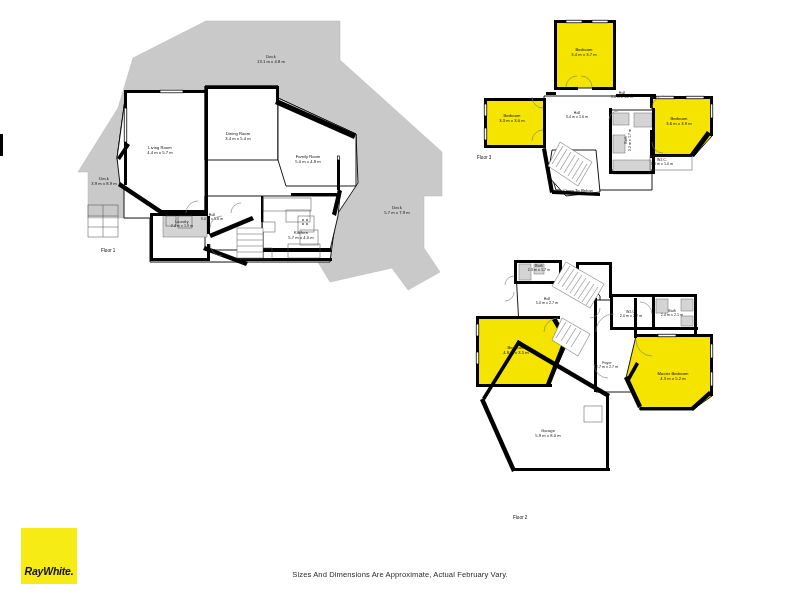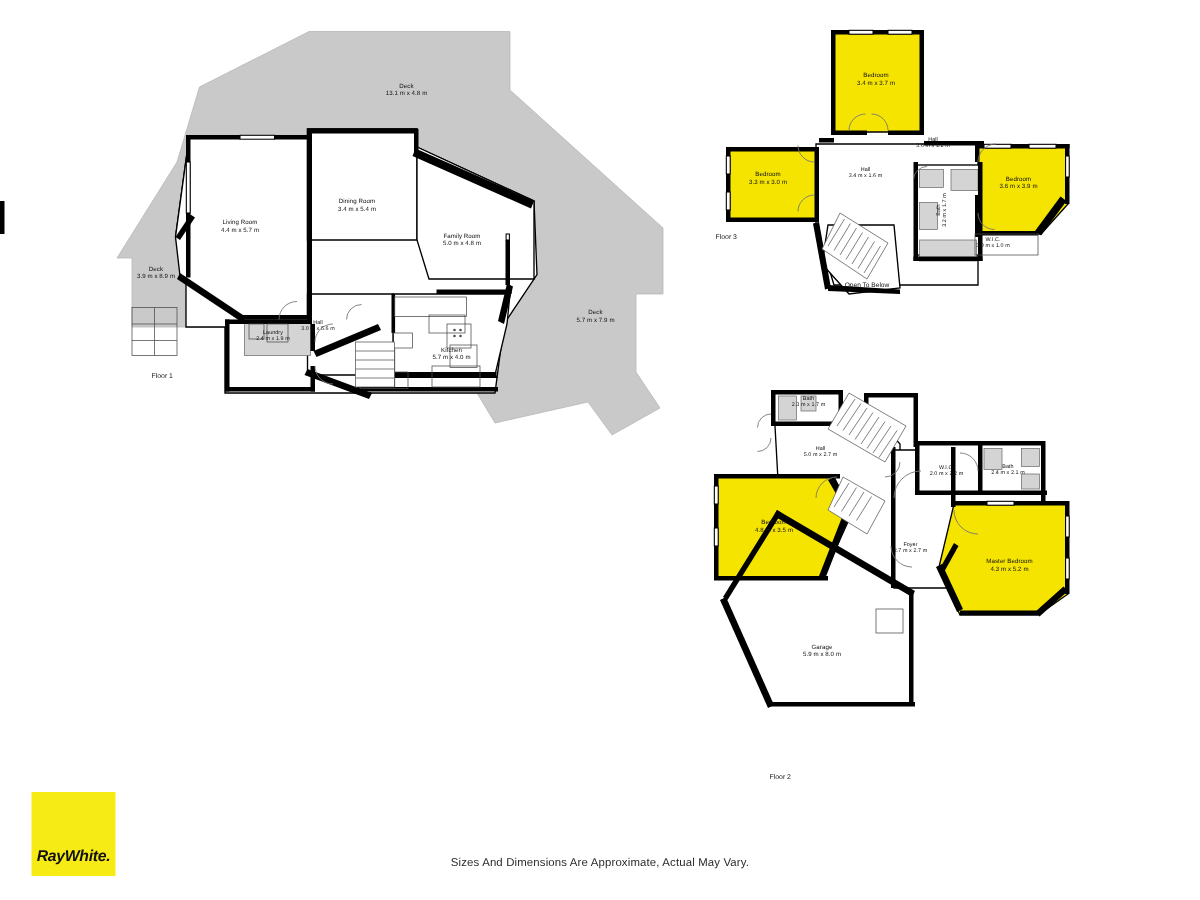--- a/index.html
+++ b/index.html
@@ -510,15 +510,15 @@
   <div class="lbl" style="left:548px; top:434px;">
     <span class="nm">Garage</span>
     <span class="dm">5.9 m x 8.0 m</span>
   </div>
   <div class="floor-tag" style="left:513px; top:515px;">Floor 2</div>
 
   <div class="logo">
     <span class="logo-text">RayWhite.</span>
   </div>
 
-  <div class="disclaimer">Sizes And Dimensions Are Approximate, Actual May Vary.</div>
+  <div class="disclaimer">Sizes And Dimensions Are Approximate, Actual February Vary.</div>
 
 </div>
 
 </body></html>

